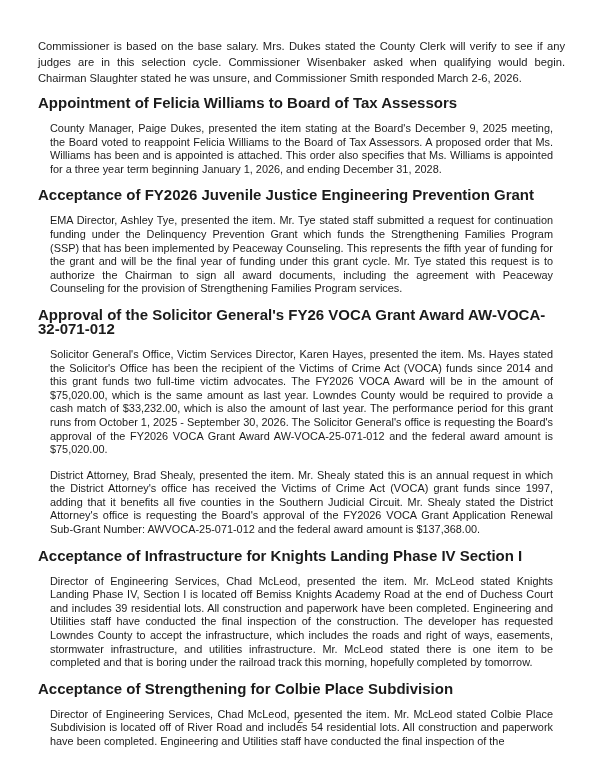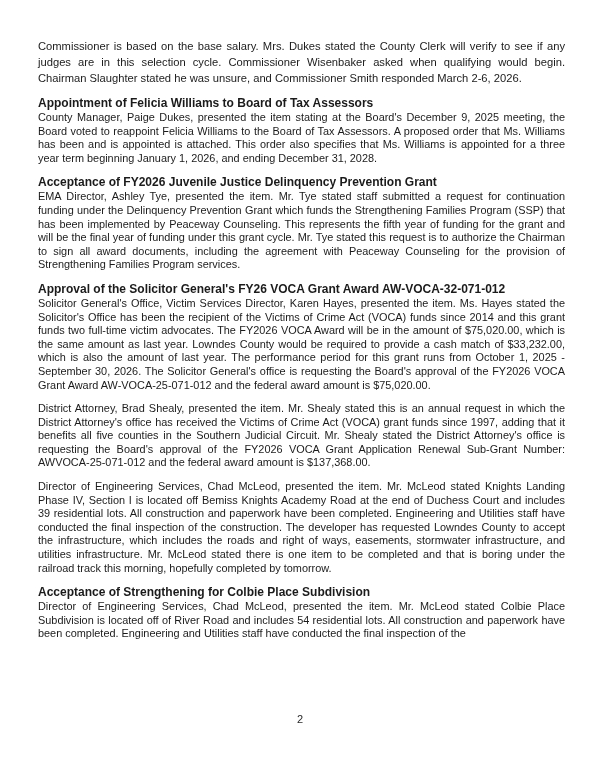--- a/index.html
+++ b/index.html
@@ -26,27 +26,27 @@
     margin: 0;
     font-size: 11.2px;
     line-height: 16px;
     text-align: justify;
   }
   .section {
     margin-top: 10px;
   }
   .section-heading {
     margin: 0 0 1px 0;
-    font-size: 12px;
+    font-size: 15px;
     line-height: 14px;
     font-weight: bold;
     text-align: left;
   }
   .section-body {
-    margin: 0;
+    margin: 12px;
     font-size: 10.9px;
     line-height: 13.6px;
     text-align: justify;
   }
   .page-number {
     position: absolute;
     left: 0;
     top: 712px;
     width: 600px;
     text-align: center;
@@ -61,34 +61,35 @@
 <div class="page">
 
   <p class="intro">Commissioner is based on the base salary. Mrs. Dukes stated the County Clerk will verify to see if any judges are in this selection cycle. Commissioner Wisenbaker asked when qualifying would begin. Chairman Slaughter stated he was unsure, and Commissioner Smith responded March 2-6, 2026.</p>
 
   <div class="section">
     <h2 class="section-heading">Appointment of Felicia Williams to Board of Tax Assessors</h2>
     <p class="section-body">County Manager, Paige Dukes, presented the item stating at the Board's December 9, 2025 meeting, the Board voted to reappoint Felicia Williams to the Board of Tax Assessors. A proposed order that Ms. Williams has been and is appointed is attached. This order also specifies that Ms. Williams is appointed for a three year term beginning January 1, 2026, and ending December 31, 2028.</p>
   </div>
 
   <div class="section">
-    <h2 class="section-heading">Acceptance of FY2026 Juvenile Justice Delinquency Prevention Grant</h2>
+    <h2 class="section-heading">Acceptance of FY2026 Juvenile Justice Engineering Prevention Grant</h2>
     <p class="section-body">EMA Director, Ashley Tye, presented the item. Mr. Tye stated staff submitted a request for continuation funding under the Delinquency Prevention Grant which funds the Strengthening Families Program (SSP) that has been implemented by Peaceway Counseling. This represents the fifth year of funding for the grant and will be the final year of funding under this grant cycle. Mr. Tye stated this request is to authorize the Chairman to sign all award documents, including the agreement with Peaceway Counseling for the provision of Strengthening Families Program services.</p>
   </div>
 
   <div class="section">
     <h2 class="section-heading">Approval of the Solicitor General's FY26 VOCA Grant Award AW-VOCA-32-071-012</h2>
     <p class="section-body">Solicitor General's Office, Victim Services Director, Karen Hayes, presented the item. Ms. Hayes stated the Solicitor's Office has been the recipient of the Victims of Crime Act (VOCA) funds since 2014 and this grant funds two full-time victim advocates. The FY2026 VOCA Award will be in the amount of $75,020.00, which is the same amount as last year. Lowndes County would be required to provide a cash match of $33,232.00, which is also the amount of last year. The performance period for this grant runs from October 1, 2025 - September 30, 2026. The Solicitor General's office is requesting the Board's approval of the FY2026 VOCA Grant Award AW-VOCA-25-071-012 and the federal award amount is $75,020.00.</p>
   </div>
 
   <div class="section">
     <p class="section-body">District Attorney, Brad Shealy, presented the item. Mr. Shealy stated this is an annual request in which the District Attorney's office has received the Victims of Crime Act (VOCA) grant funds since 1997, adding that it benefits all five counties in the Southern Judicial Circuit. Mr. Shealy stated the District Attorney's office is requesting the Board's approval of the FY2026 VOCA Grant Application Renewal Sub-Grant Number: AWVOCA-25-071-012 and the federal award amount is $137,368.00.</p>
   </div>
 
   <div class="section">
+    <h2 class="section-heading">Acceptance of Infrastructure for Knights Landing Phase IV Section I</h2>
     <p class="section-body">Director of Engineering Services, Chad McLeod, presented the item. Mr. McLeod stated Knights Landing Phase IV, Section I is located off Bemiss Knights Academy Road at the end of Duchess Court and includes 39 residential lots. All construction and paperwork have been completed. Engineering and Utilities staff have conducted the final inspection of the construction. The developer has requested Lowndes County to accept the infrastructure, which includes the roads and right of ways, easements, stormwater infrastructure, and utilities infrastructure. Mr. McLeod stated there is one item to be completed and that is boring under the railroad track this morning, hopefully completed by tomorrow.</p>
   </div>
 
   <div class="section">
     <h2 class="section-heading">Acceptance of Strengthening for Colbie Place Subdivision</h2>
     <p class="section-body">Director of Engineering Services, Chad McLeod, presented the item. Mr. McLeod stated Colbie Place Subdivision is located off of River Road and includes 54 residential lots. All construction and paperwork have been completed. Engineering and Utilities staff have conducted the final inspection of the</p>
   </div>
 
   <div class="page-number">2</div>
 

